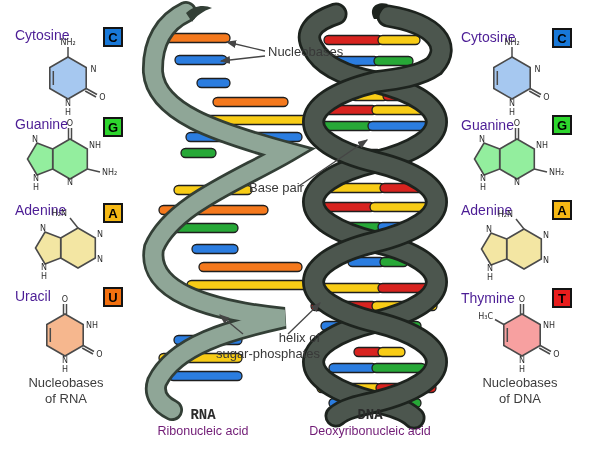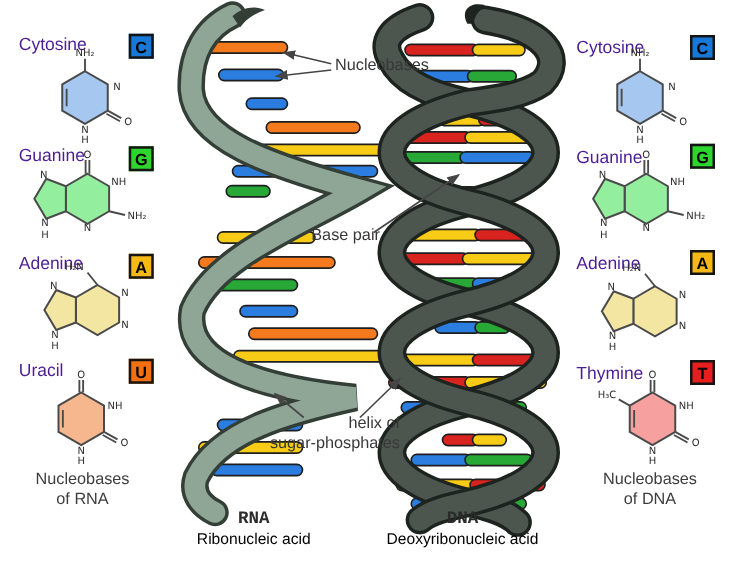--- a/index.html
+++ b/index.html
@@ -6,21 +6,21 @@
   #canvas{position:relative;width:600px;height:456px;background:#fff;overflow:hidden;}
   .abs{position:absolute;}
   .base-label{font-size:14px;color:#4c1d95;white-space:nowrap;}
   .badge{width:20px;height:20px;border:2px solid #141414;box-sizing:border-box;
          display:flex;align-items:center;justify-content:center;
          font-size:13px;font-weight:bold;color:#000;}
   .footer{font-size:13px;color:#3d3d3d;text-align:center;line-height:1.25;}
   .annot{font-size:13px;color:#383838;white-space:nowrap;}
   .annot.center{text-align:right;white-space:normal;line-height:1.25;}
   .htitle{font-size:14px;font-weight:bold;color:#2b2b2b;text-align:center;font-family:Liberation Mono, monospace;}
-  .hsub{font-size:12.5px;color:#000000;text-align:center;white-space:nowrap;}
+  .hsub{font-size:12.5px;color:#701a75;text-align:center;white-space:nowrap;}
   .mol line{stroke:#4a4a4a;stroke-width:1.5;}
   .mol polygon{stroke:#4a4a4a;stroke-width:1.6;}
   .mol text{font-size:8px;fill:#2f2f2f;text-anchor:middle;font-family:"DejaVu Sans",sans-serif;}
   .mol text.as{text-anchor:start;}
   .mol text.ae{text-anchor:end;}
   svg{display:block;}
 </style>
 </head>
 <body>
 

